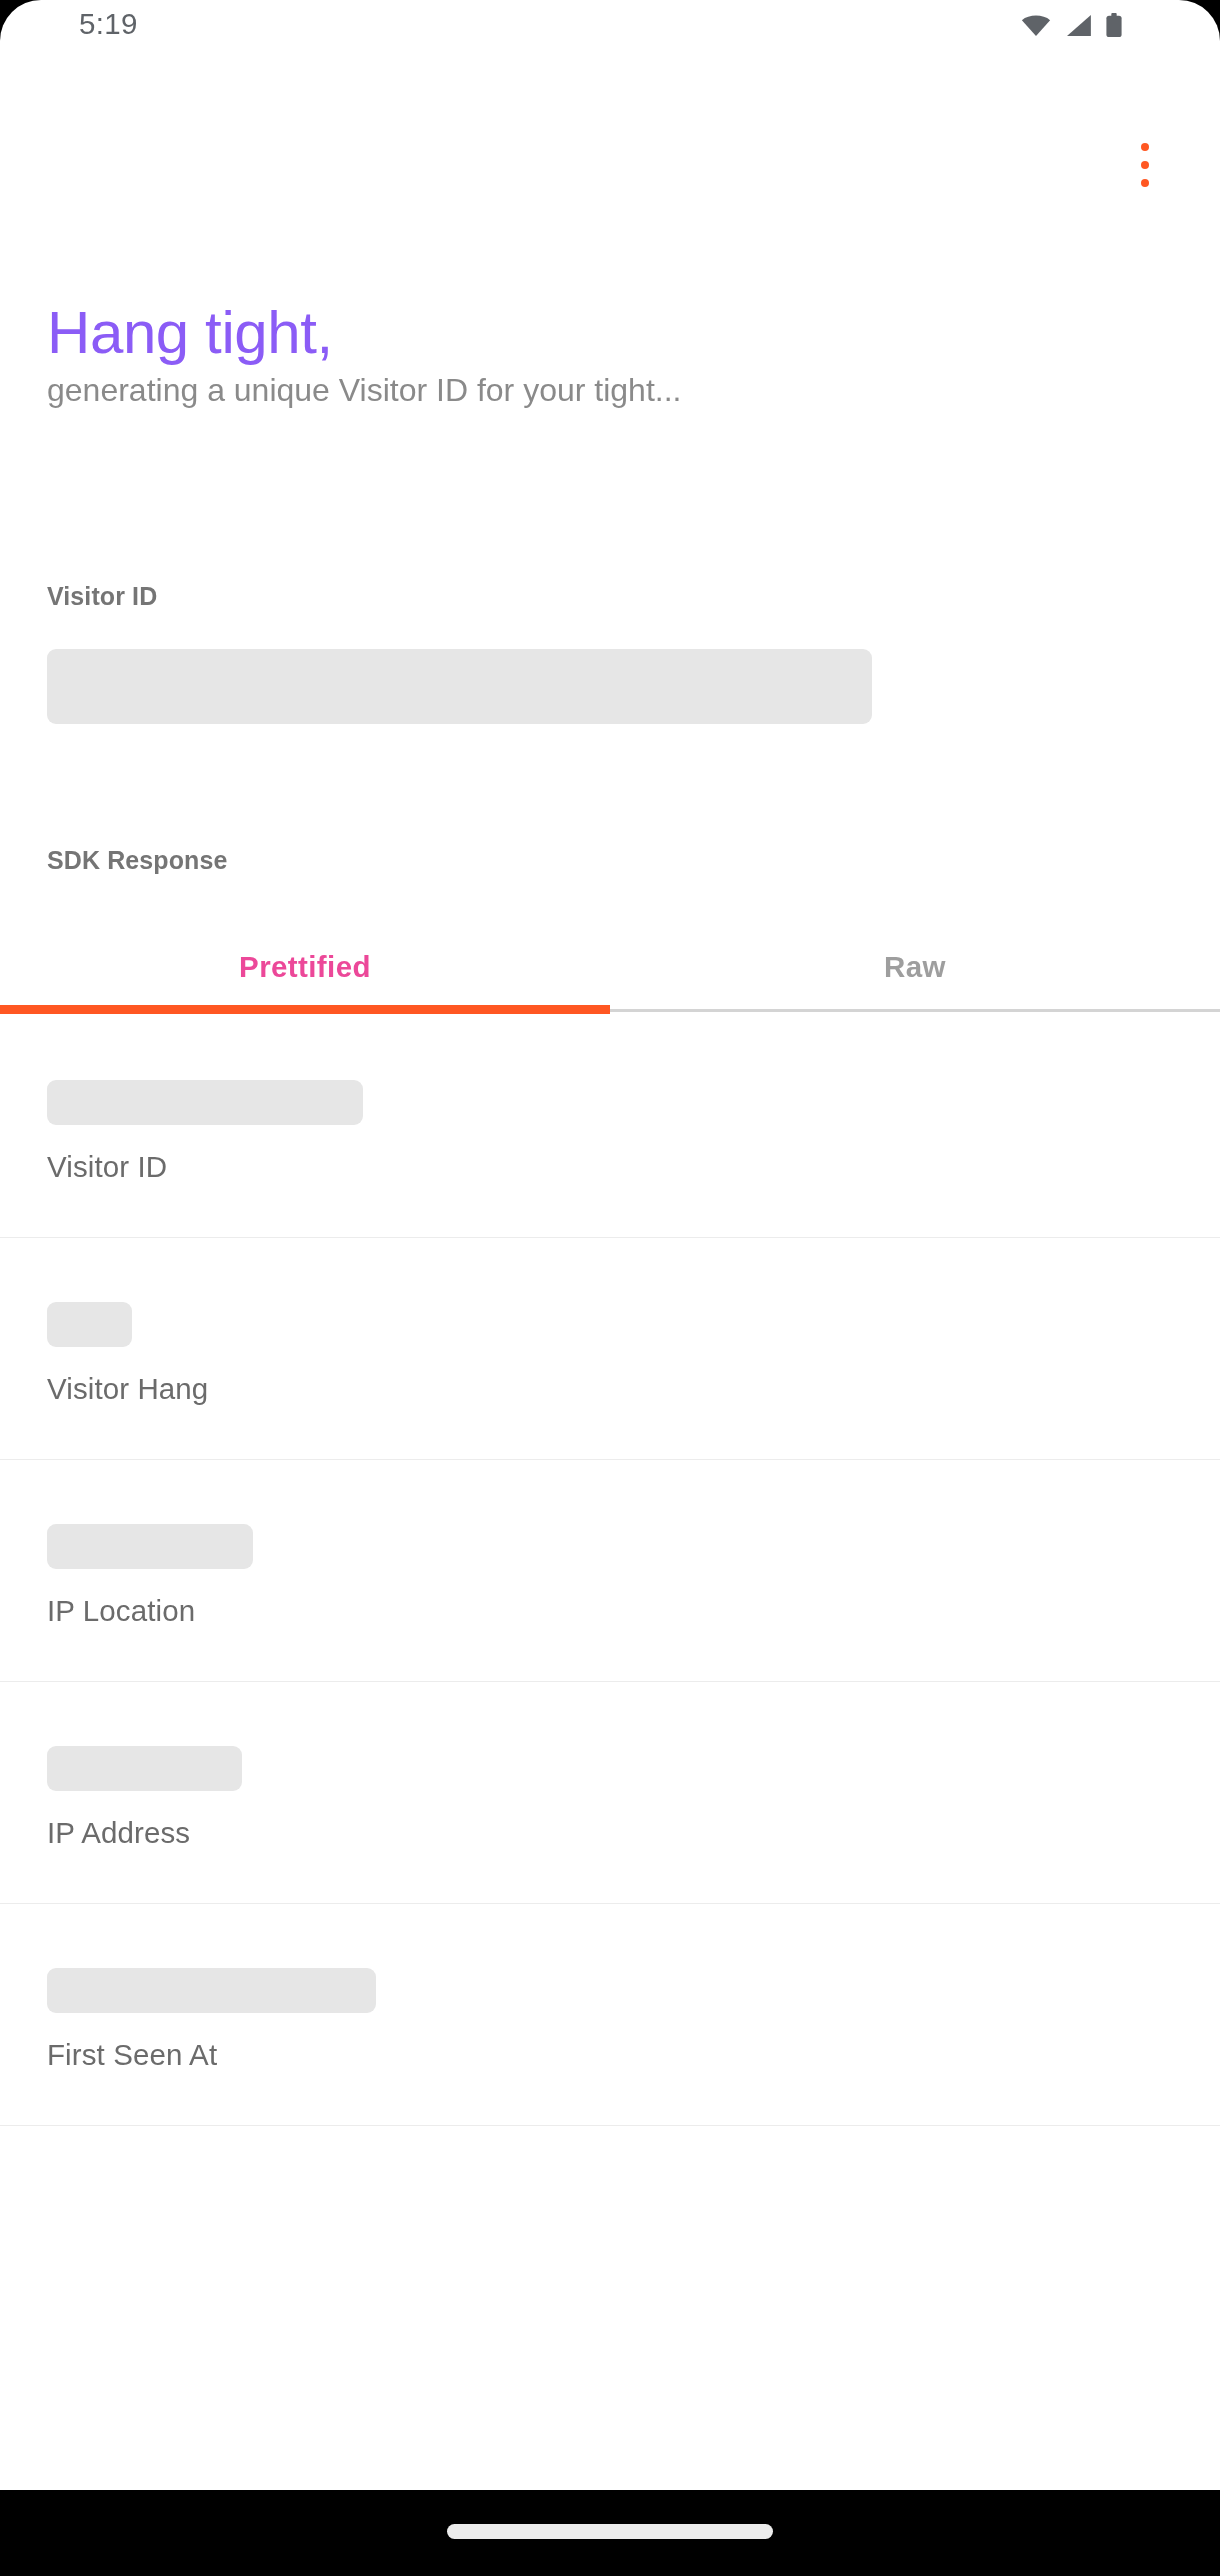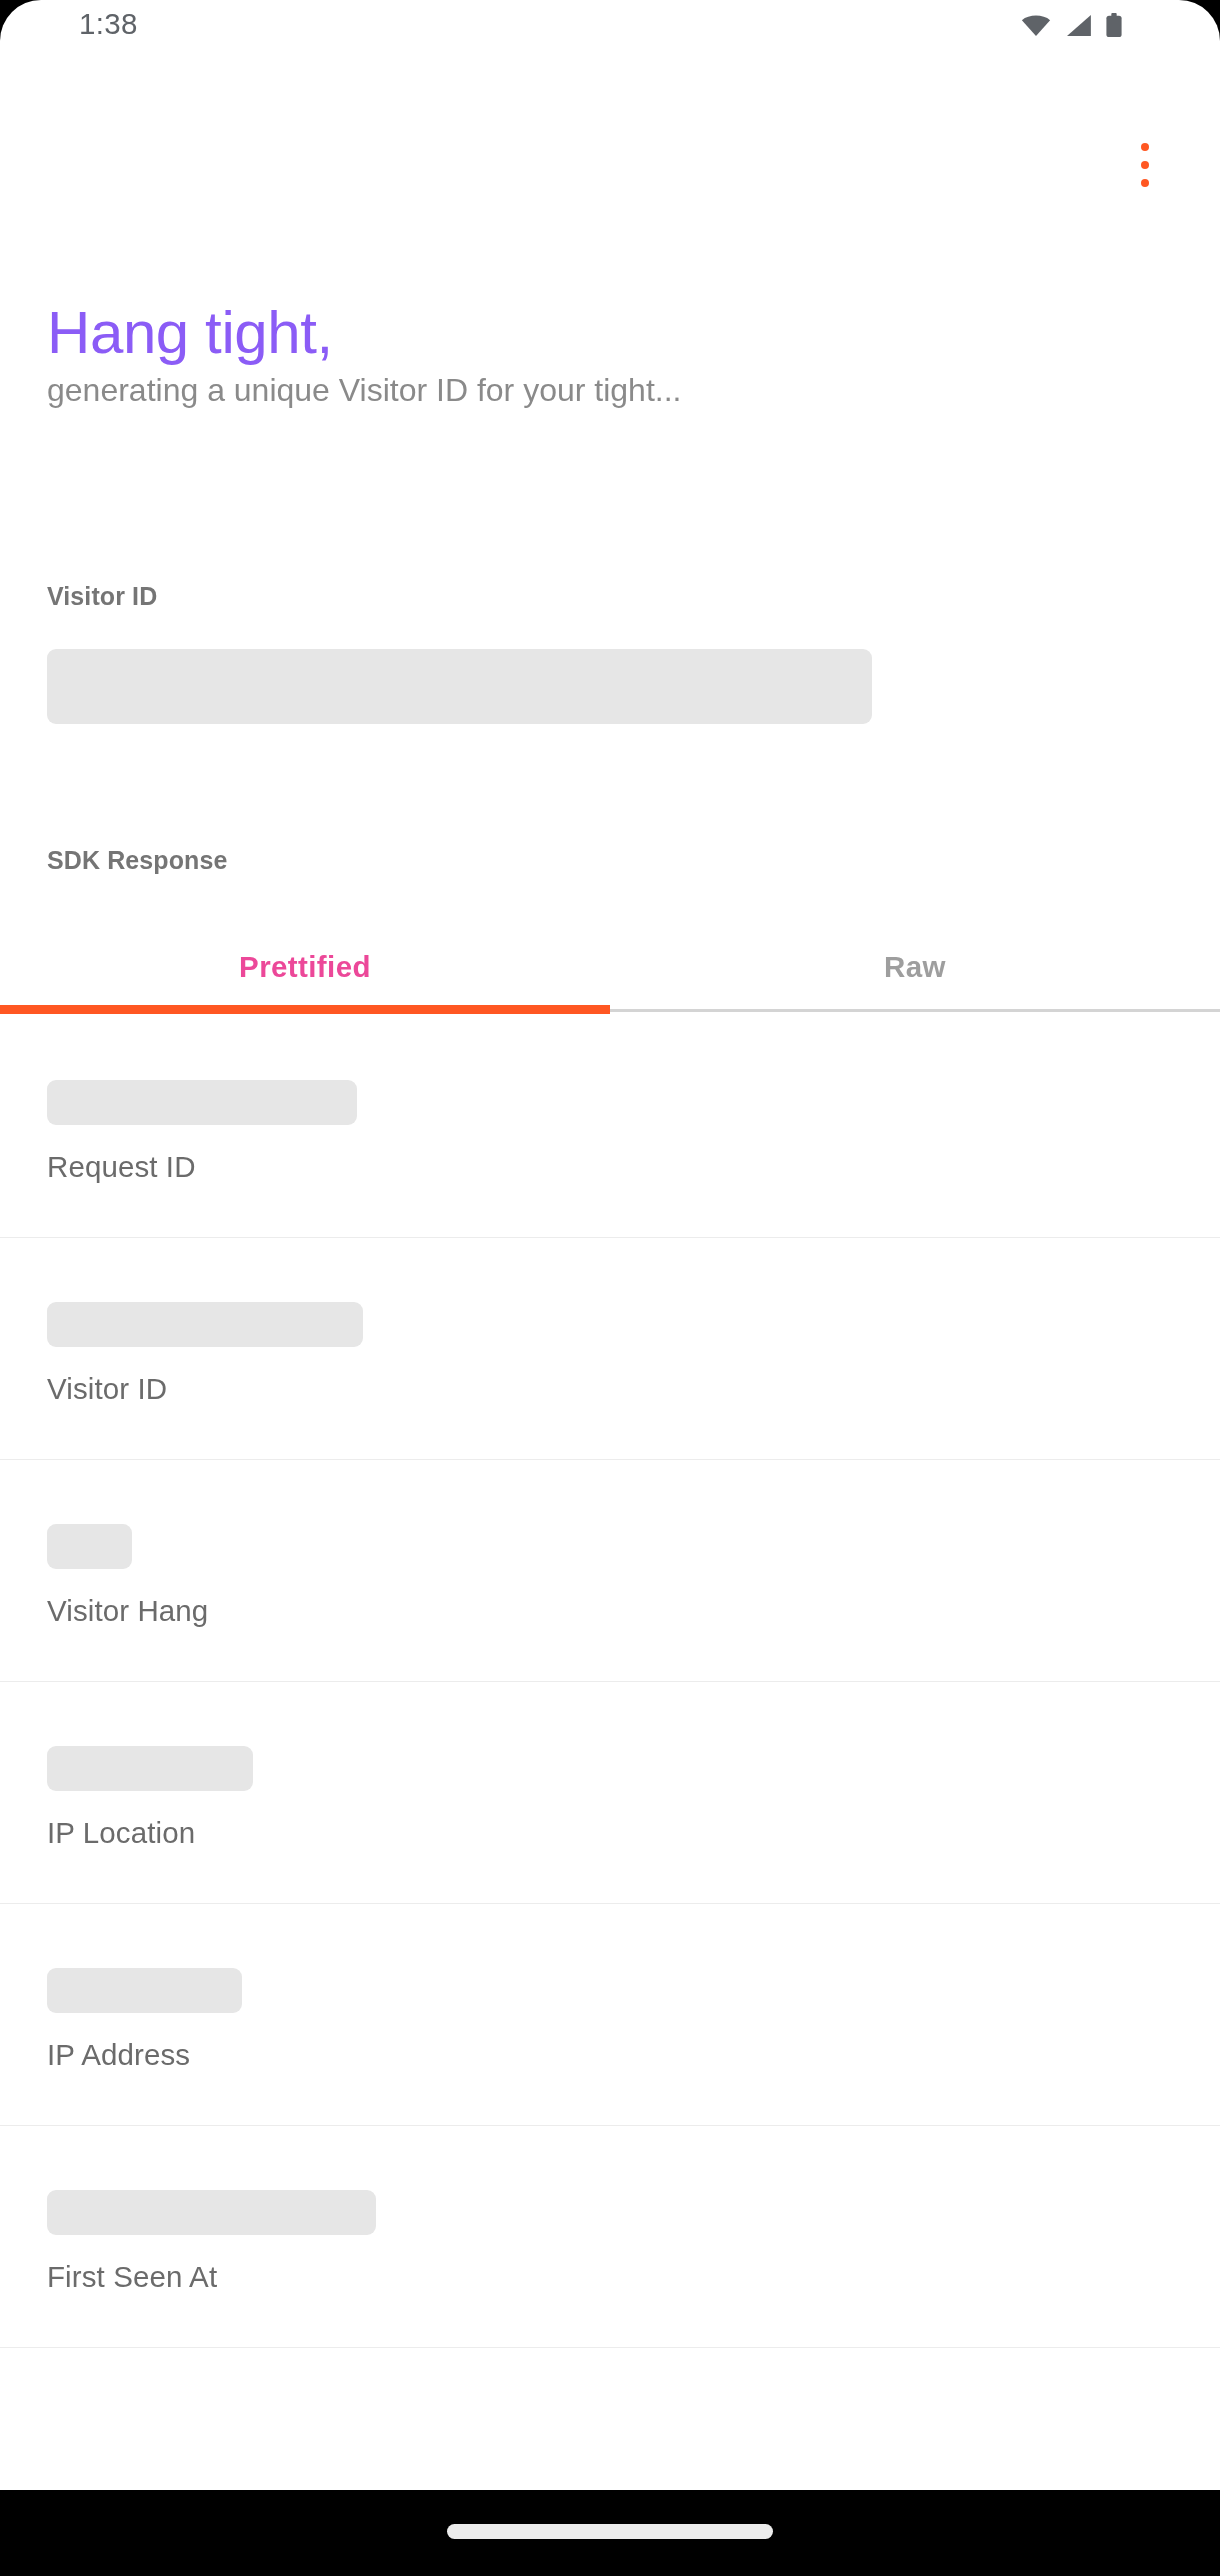--- a/index.html
+++ b/index.html
@@ -230,21 +230,21 @@
     border-radius: 8px;
     background: #ececec;
   }
 </style>
 </head>
 <body>
 
 <div id="screen">
 
   <div id="statusbar">
-    <div id="status-time">1:38</div>
+    <div id="status-time">5:19</div>
     <div id="status-icons">
       <span class="sb-icon">
         <svg width="30" height="23" viewBox="0 0 34 26">
           <path d="M1 7 C9 0, 25 0, 33 7 L17 25 Z" fill="#5f6368"></path>
         </svg>
       </span>
       <span class="sb-icon">
         <svg width="27" height="23" viewBox="0 0 30 26">
           <path d="M29 1 L29 25 L2 25 Z" fill="#5f6368"></path>
         </svg>
@@ -279,24 +279,20 @@
 
   <div id="tabs">
     <div class="tab tab-0 active">Prettified</div>
     <div class="tab tab-1 inactive">Raw</div>
   </div>
   <div id="tab-track"></div>
   <div id="tab-indicator" style="background: rgb(255, 87, 34);"></div>
 
   <div id="rows">
     <div class="row">
-      <div class="row-skeleton" style="width: 310px; background: rgb(230, 230, 230);"></div>
-      <div class="row-label">Request ID</div>
-    </div>
-    <div class="row">
       <div class="row-skeleton" style="width: 316px; background: rgb(230, 230, 230);"></div>
       <div class="row-label">Visitor ID</div>
     </div>
     <div class="row">
       <div class="row-skeleton" style="width: 85px; background: rgb(230, 230, 230);"></div>
       <div class="row-label">Visitor Hang</div>
     </div>
     <div class="row">
       <div class="row-skeleton" style="width: 206px; background: rgb(230, 230, 230);"></div>
       <div class="row-label">IP Location</div>

